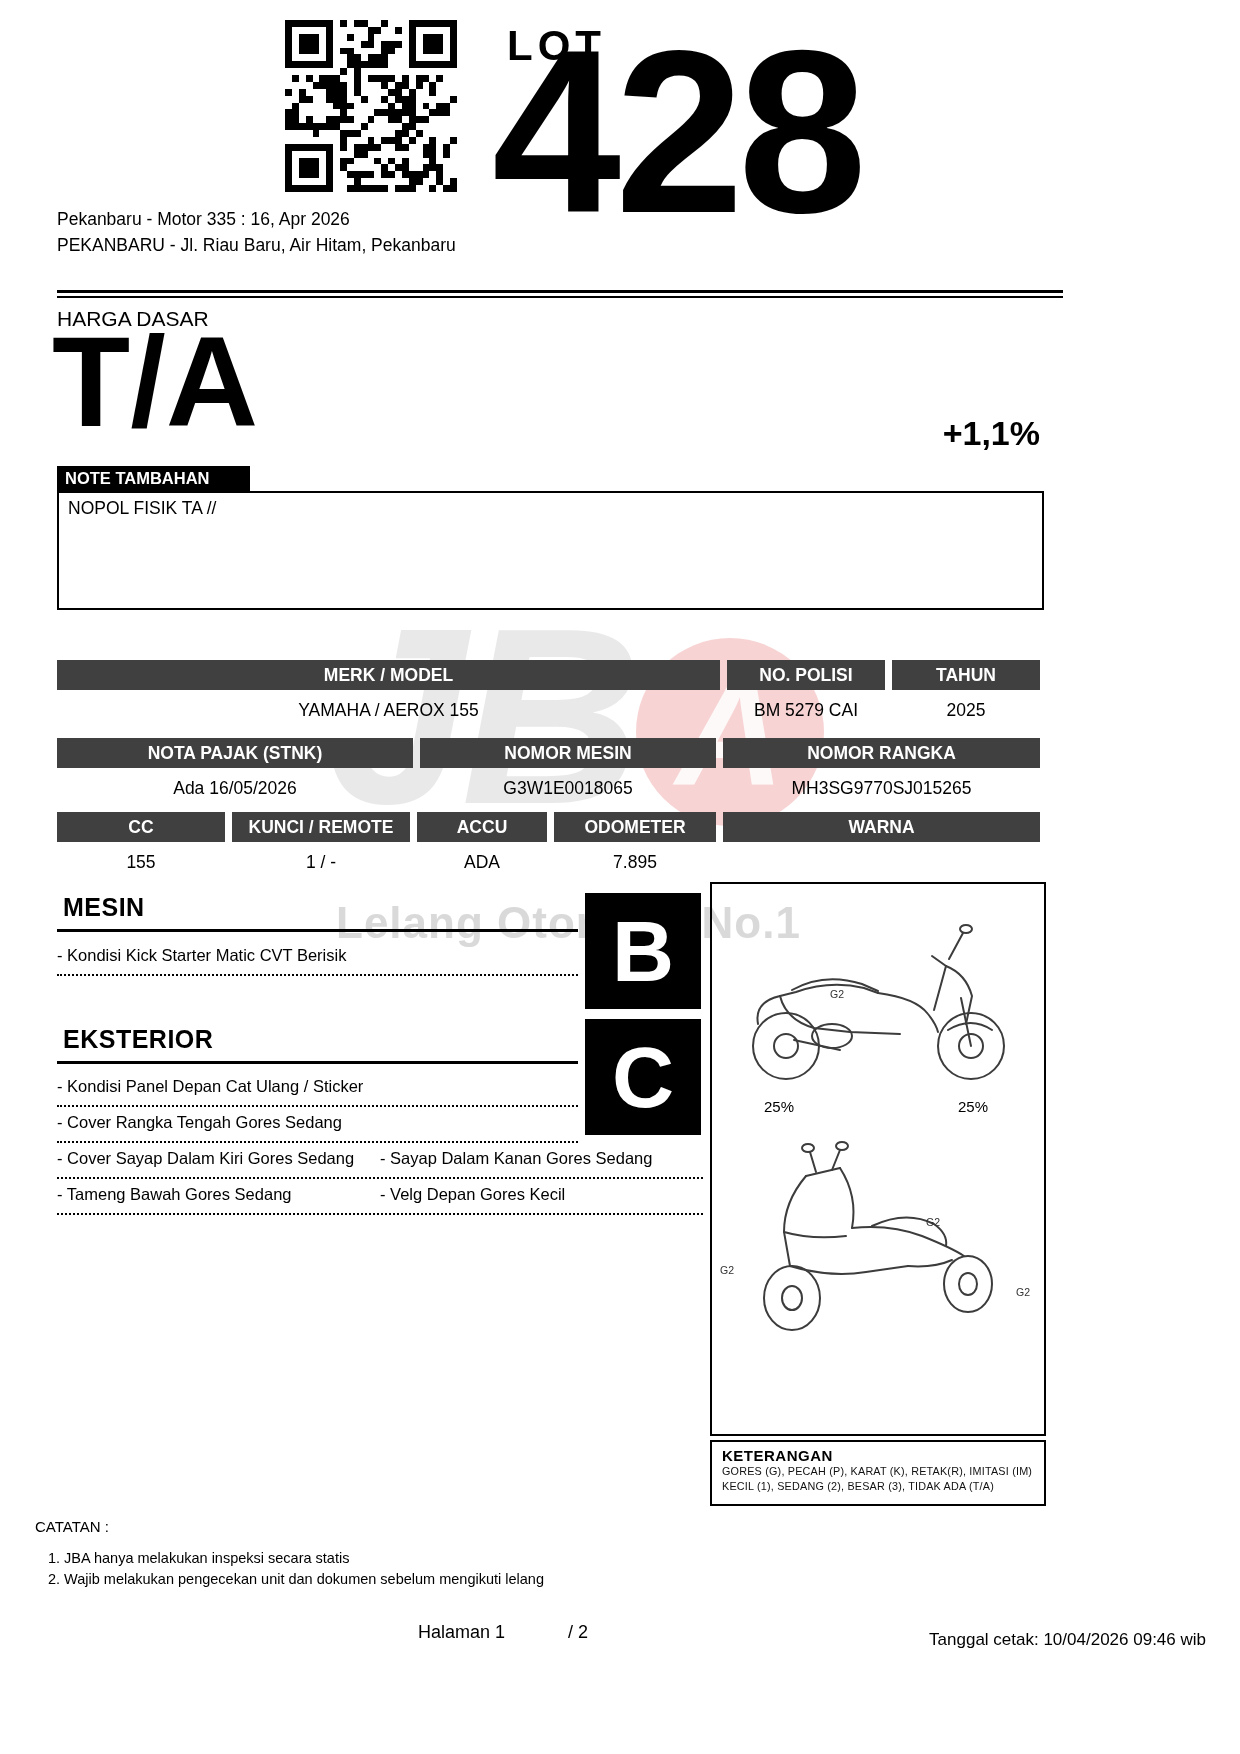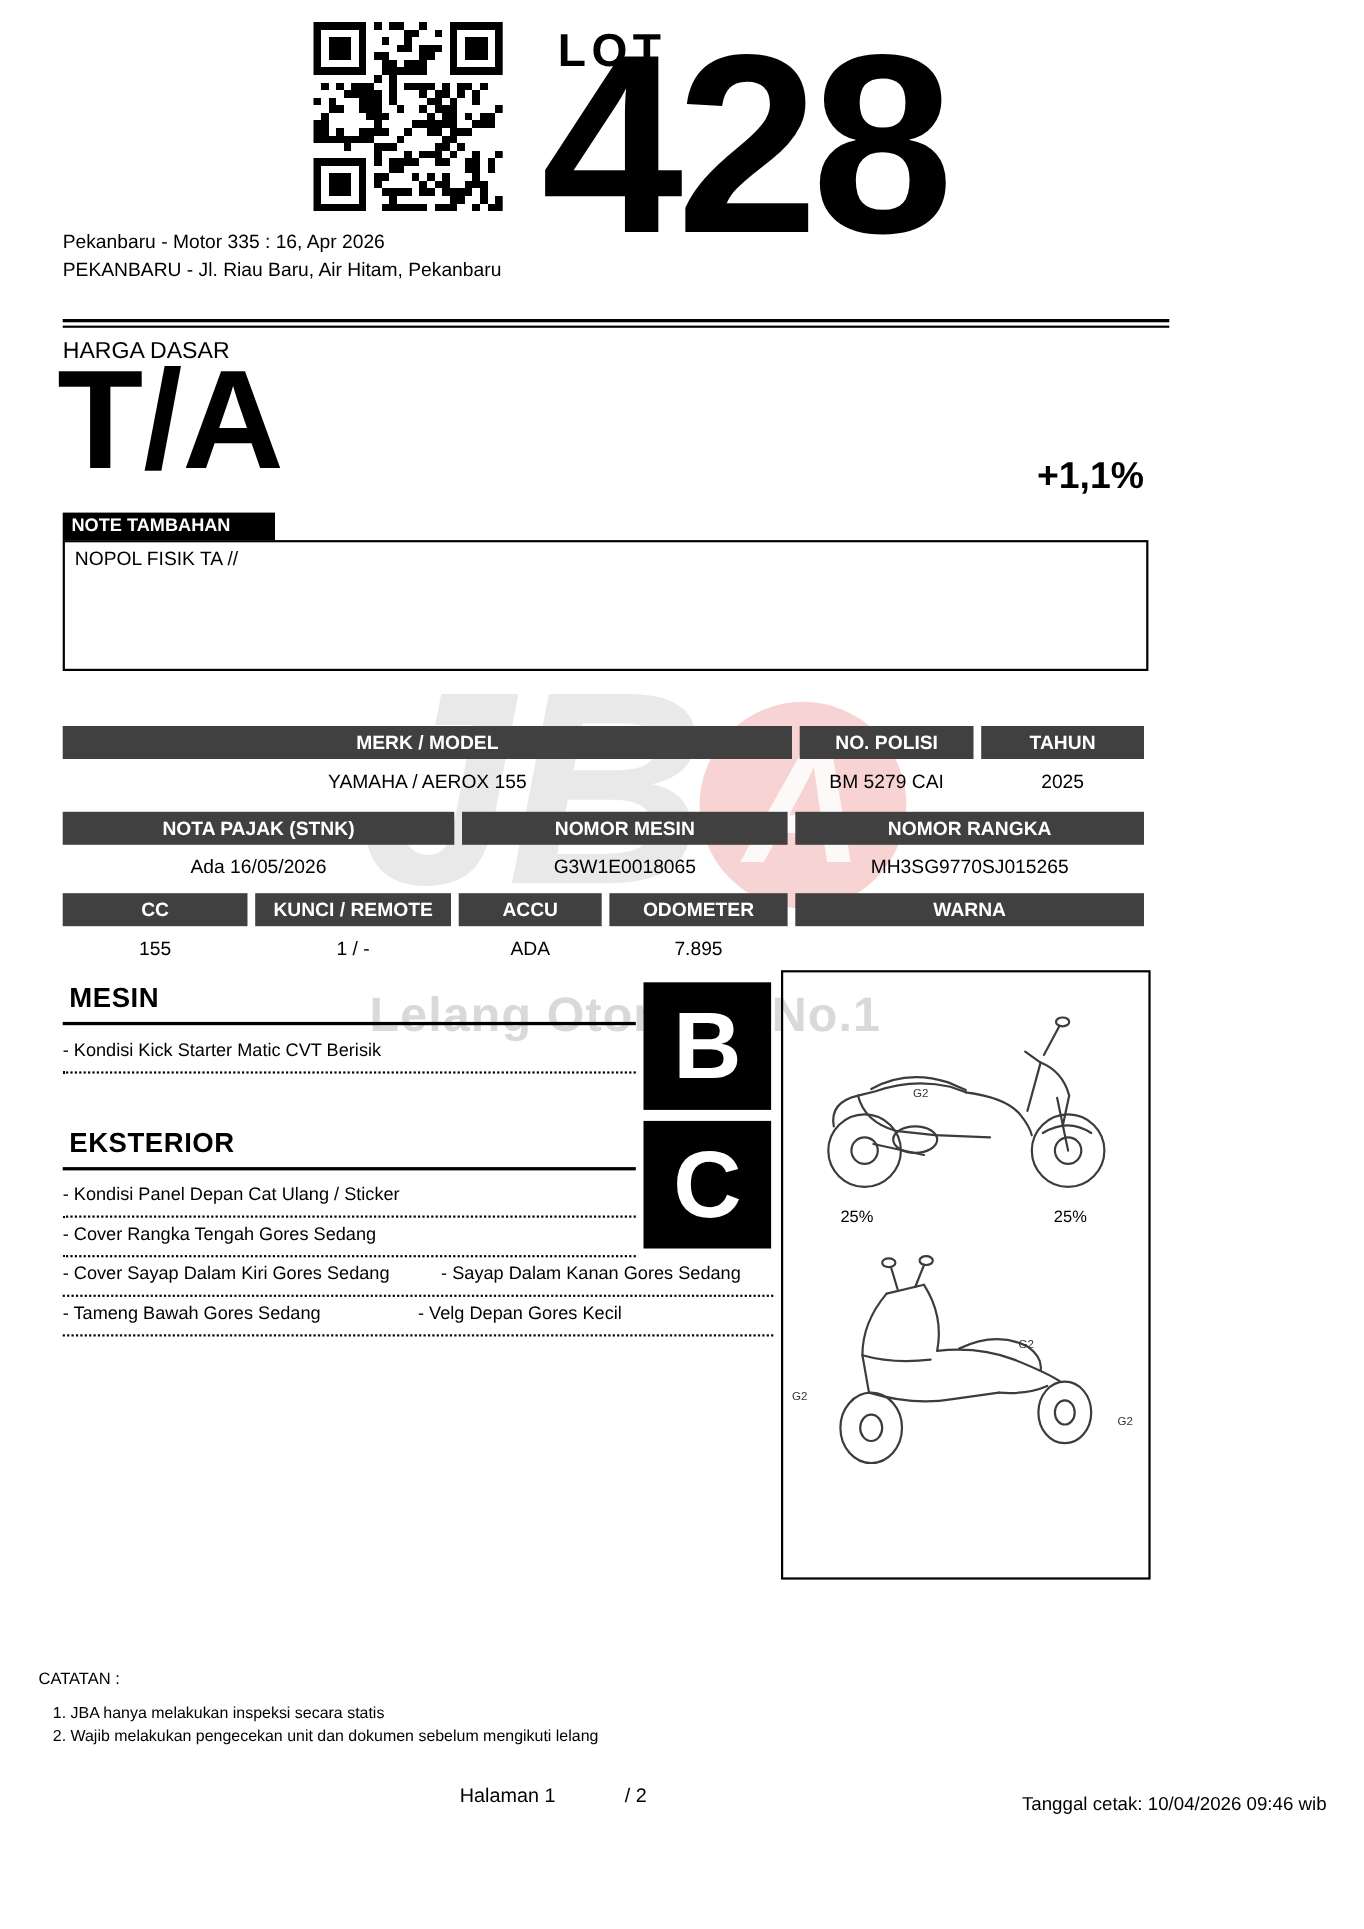--- a/index.html
+++ b/index.html
@@ -51,21 +51,21 @@
   #eks-title{top:1025px;}
   .sec-rule{position:absolute;left:57px;width:521px;border-top:3px solid #000;}
   #mesin-rule{top:929px;}
   #eks-rule{top:1061px;}
   .item{position:absolute;left:57px;font-size:16.5px;border-bottom:2px dotted #000;padding-bottom:9px;}
   .w-narrow{width:521px;}
   .w-wide{width:646px;}
   #mesin-item1{top:946px;}
   #eks-row1{top:1077px;}
   #eks-row2{top:1113px;}
-  #eks-row3{top:1149px;display:flex;gap:21px;}
+  #eks-row3{top:1149px;display:flex;}
   #eks-row4{top:1185px;display:flex;}
   .col-l{display:inline-block;width:323px;}
   .grade{position:absolute;left:585px;width:116px;height:116px;background:#000;color:#fff;
       display:flex;align-items:center;justify-content:center;font-size:86px;font-weight:bold;}
   #grade-mesin{top:893px;}
   #grade-eks{top:1019px;}
 
   
   #diagram-box{position:absolute;left:710px;top:882px;width:336px;height:554px;border:2px solid #000;}
   .scooter{position:absolute;}
@@ -419,20 +419,25 @@
         <path d="M70 130 Q110 142 146 136 L188 130"></path>
         <path d="M152 90 Q186 74 214 88 Q228 98 226 110"></path>
         <path d="M188 130 Q214 132 232 124"></path>
       </g>
     </svg>
     <span id="g2-bb" class="g2">G2</span>
     <span id="g2-bl" class="g2">G2</span>
     <span id="g2-br" class="g2">G2</span>
   </div>
 
+  <div id="ket-box">
+    <div id="ket-title">KETERANGAN</div>
+    <div class="ket-line">GORES (G), PECAH (P), KARAT (K), RETAK(R), IMITASI (IM)</div>
+    <div class="ket-line">KECIL (1), SEDANG (2), BESAR (3), TIDAK ADA (T/A)</div>
+  </div>
 
   <div id="catatan">
     <div id="catatan-title">CATATAN :</div>
     <div class="catatan-item">1. JBA hanya melakukan inspeksi secara statis</div>
     <div class="catatan-item">2. Wajib melakukan pengecekan unit dan dokumen sebelum mengikuti lelang</div>
   </div>
   <div id="page-num">Halaman 1</div>
   <div id="page-total">/ 2</div>
   <div id="print-date">Tanggal cetak: 10/04/2026 09:46 wib</div>
 

